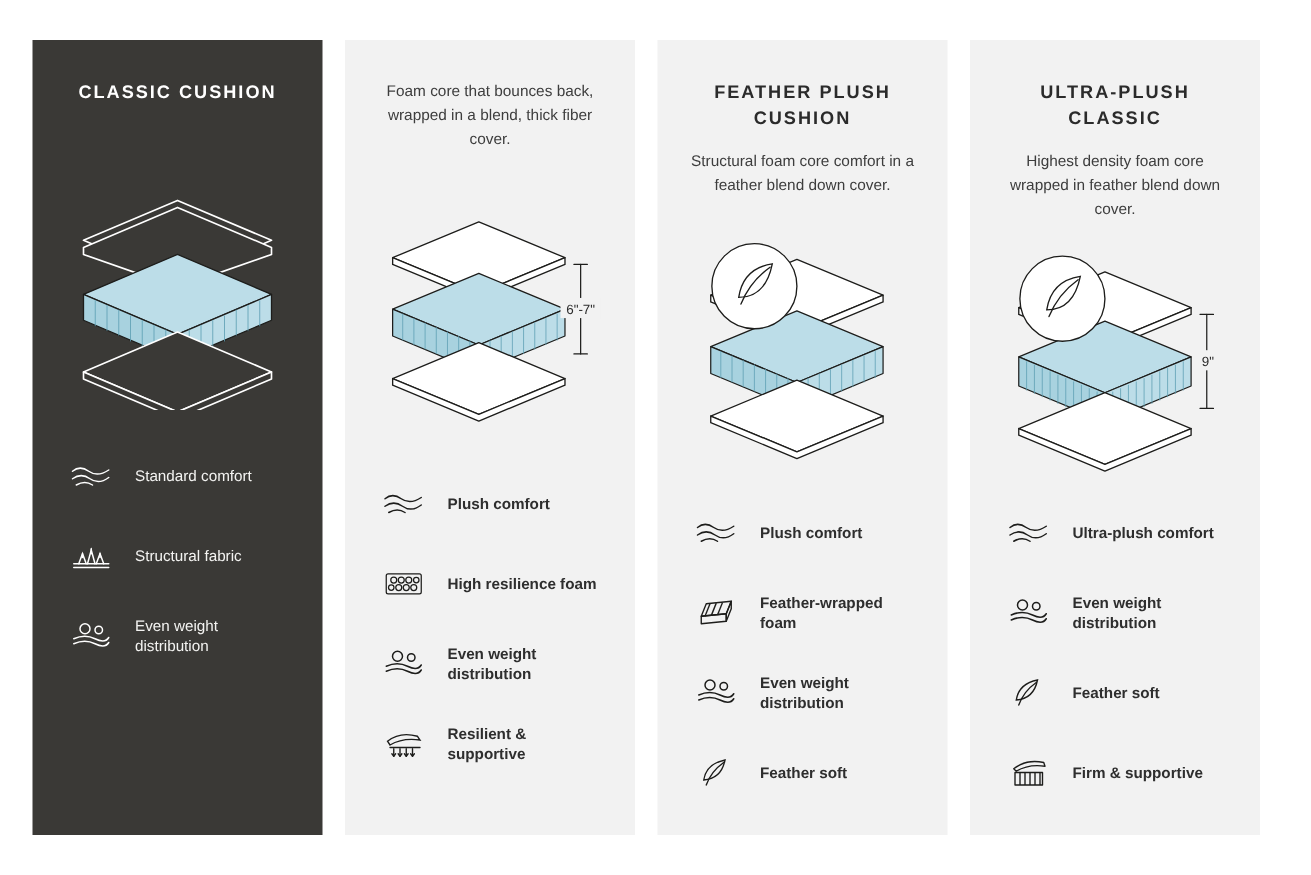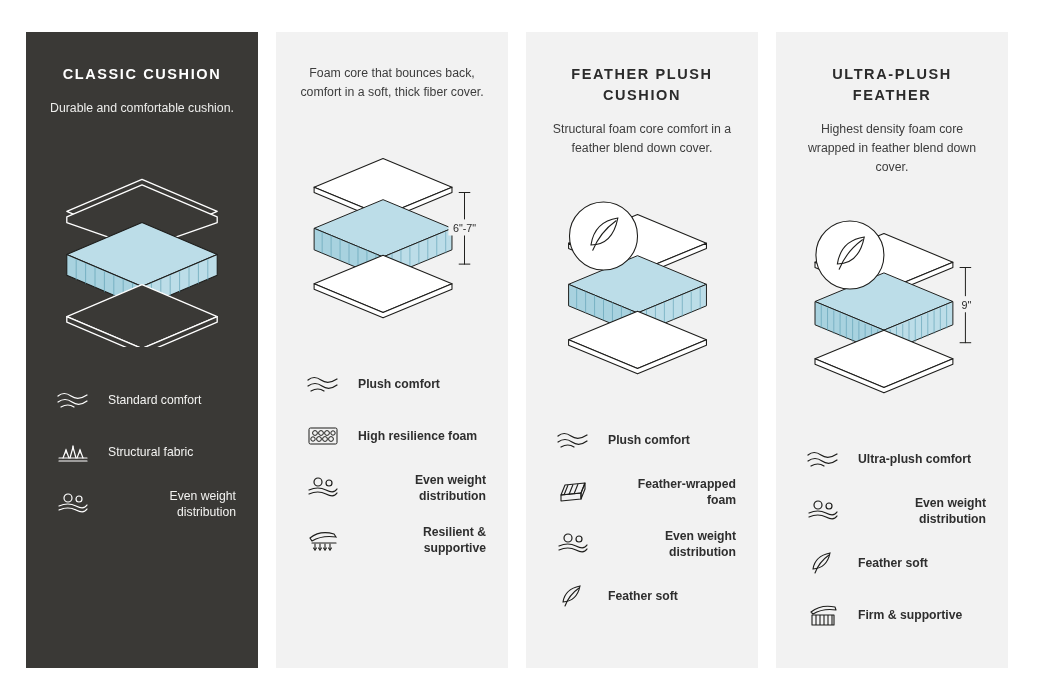--- a/index.html
+++ b/index.html
@@ -68,22 +68,21 @@
     align-items: center;
     justify-content: center;
   }
   .diagram svg { display: block; }
 
   .features {
     width: 100%;
     margin-top: 2px;
     display: flex;
     flex-direction: column;
-    gap: 0px;
-    text-align: right;
+    gap: 12px;
   }
   .feature {
     display: flex;
     align-items: center;
     gap: 14px;
     padding: 7px 0 7px 4px;
     min-height: 38px;
   }
   .feature-icon {
     width: 42px;
@@ -103,21 +102,20 @@
 
   .spacer { flex: 1 1 auto; }
 </style>
 </head>
 <body>
 
 <div class="board">
 
   <div class="card dark">
     <div class="card-title">CLASSIC CUSHION</div>
-    <div class="card-desc">Durable and comfortable cushion.</div>
 
     <div class="diagram">
       <svg width="200" height="200" viewBox="0 0 200 200">
 
         <g fill="none" stroke="#ffffff" stroke-width="1.4" stroke-linejoin="round">
           <polygon points="100,28 180,62 100,96 20,62" fill="#3a3936"></polygon>
           <polygon points="100,34 180,68 180,74 100,102 20,74 20,68" fill="#3a3936"></polygon>
         </g>
 
         <g stroke="#1d1d1b" stroke-width="1.1" stroke-linejoin="round">
@@ -184,21 +182,21 @@
               <path d="M3 18 Q12 14 20 18 T31 17"></path>
           </svg>
         </span>
         <span class="feature-label">Even weight distribution</span>
       </div>
     </div>
     <div class="spacer"></div>
   </div>
 
   <div class="card light">
-    <div class="card-desc">Foam core that bounces back, comfort in a soft, thick fiber cover.</div>
+    <div class="card-desc">Foam core that bounces back, wrapped in a blend, thick fiber cover.</div>
 
     <div class="diagram">
       <svg width="210" height="210" viewBox="0 0 210 210">
         <g fill="#ffffff" stroke="#1d1d1b" stroke-width="1.2" stroke-linejoin="round">
           <polygon points="95,24 172,56 95,88 18,56"></polygon>
           <polygon points="18,56 95,88 172,56 172,62 95,94 18,62"></polygon>
         </g>
         <g stroke="#1d1d1b" stroke-width="1.1" stroke-linejoin="round">
           <polygon points="95,70 172,102 95,134 18,102" fill="#bcdde8"></polygon>
           <polygon points="18,102 95,134 95,158 18,126" fill="#a8d2df"></polygon>
@@ -378,21 +376,21 @@
             <path d="M23 5 Q13 12 9 23"></path>
           </svg>
         </span>
         <span class="feature-label">Feather soft</span>
       </div>
     </div>
     <div class="spacer"></div>
   </div>
 
   <div class="card light">
-    <div class="card-title">ULTRA-PLUSH FEATHER</div>
+    <div class="card-title">ULTRA-PLUSH CLASSIC</div>
     <div class="card-desc">Highest density foam core wrapped in feather blend down cover.</div>
 
     <div class="diagram">
       <svg width="210" height="210" viewBox="0 0 210 210">
         <g fill="#ffffff" stroke="#1d1d1b" stroke-width="1.2" stroke-linejoin="round">
           <polygon points="96,24 173,56 96,88 19,56"></polygon>
           <polygon points="19,56 96,88 173,56 173,62 96,94 19,62"></polygon>
         </g>
         <g stroke="#1d1d1b" stroke-width="1.1" stroke-linejoin="round">
           <polygon points="96,68 173,100 96,132 19,100" fill="#bcdde8"></polygon>

